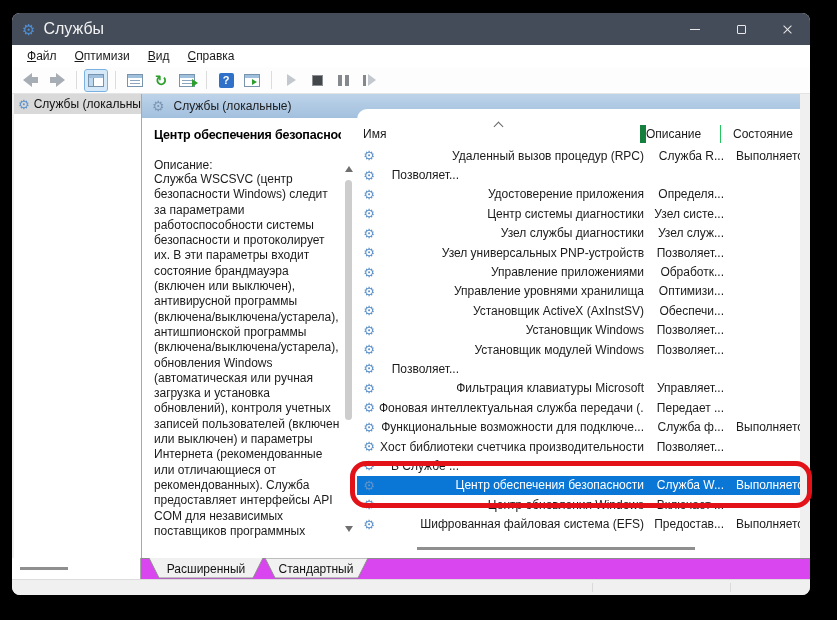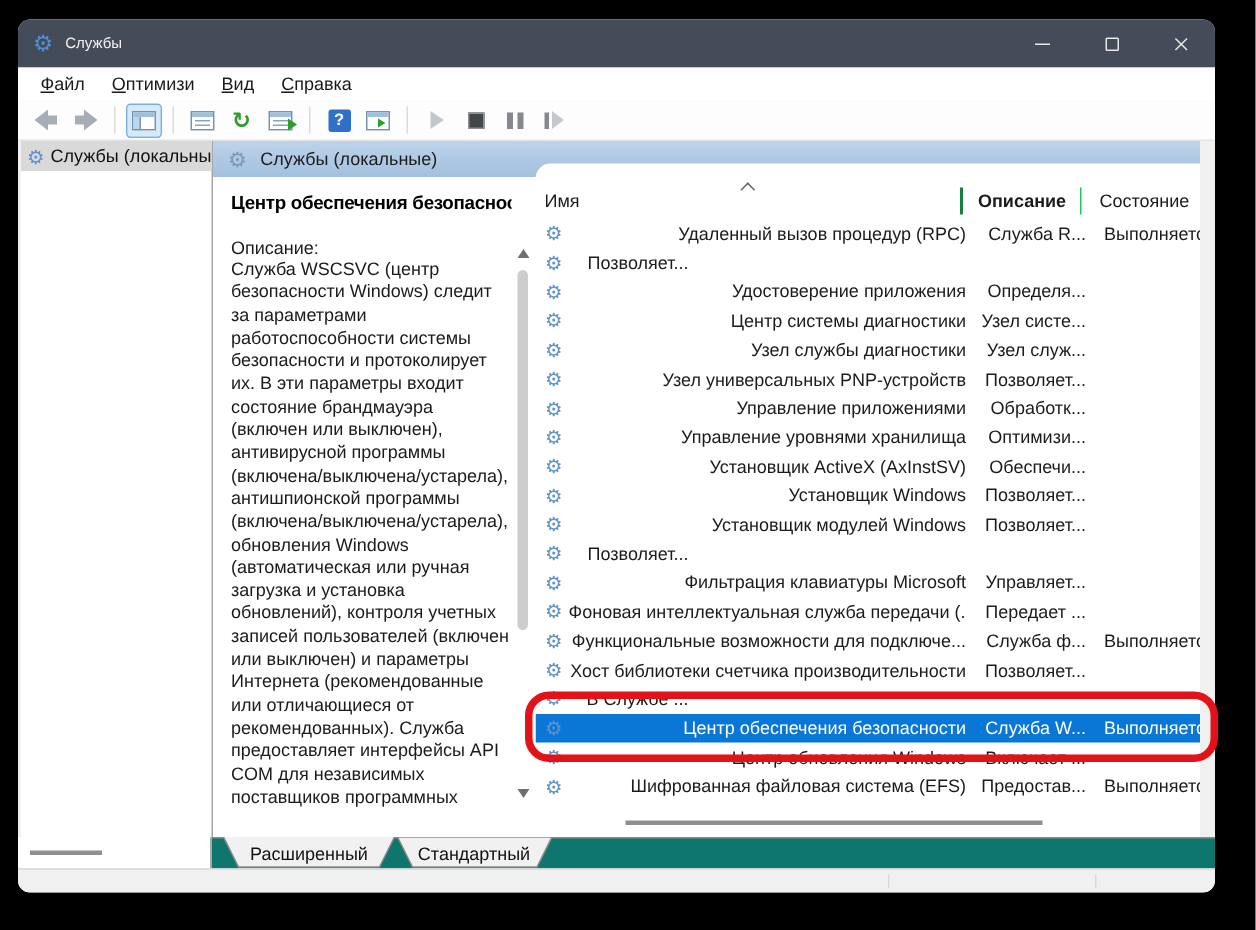--- a/index.html
+++ b/index.html
@@ -14,21 +14,21 @@
     position:absolute; left:12px; top:13px; width:798px; height:582px;
     background:#f0f0f0; border-radius:8px; overflow:hidden;
     display:flex; flex-direction:column;
   }
   
   .titlebar {
     height:32px; background:var(--titlebar,#454c59); color:#f2f2f2;
     display:flex; align-items:center; padding-left:10px; flex:0 0 auto;
   }
   .titlebar .app-icon { color:#4e8fd6; font-size:15px; margin-right:8px; line-height:1; }
-  .titlebar .title { font-size:10px; }
+  .titlebar .title { font-size:16px; }
   .caption-buttons { margin-left:auto; display:flex; height:100%; }
   .cap-btn { width:46px; display:flex; align-items:center; justify-content:center; }
   .glyph-min { width:10px; height:1px; background:#e8e8e8; }
   .glyph-max { width:9px; height:9px; border:1px solid #e8e8e8; border-radius:1px; }
   .glyph-close { position:relative; width:11px; height:11px; }
   .glyph-close::before,.glyph-close::after {
     content:""; position:absolute; left:5px; top:0; width:1px; height:11px; background:#e8e8e8;
   }
   .glyph-close::before { transform:rotate(45deg); }
   .glyph-close::after { transform:rotate(-45deg); }
@@ -97,33 +97,33 @@
   .desc-text { font-size:12px; color:#1b1b1b; line-height:15.3px; width:187px; }
   .desc-scroll { width:16px; flex:0 0 auto; position:relative; }
   .tri-up { position:absolute; left:4px; top:44px; width:0; height:0; border:4px solid transparent; border-bottom:6px solid #6f6f6f; }
   .tri-dn { position:absolute; left:4px; top:408px; width:0; height:0; border:4px solid transparent; border-top:6px solid #6f6f6f; }
   .v-thumb { position:absolute; left:4px; top:62px; width:7px; height:240px; background:#cdcdcd; border-radius:4px; }
   
   .list-pane { flex:1; min-width:0; position:relative; display:flex; flex-direction:column; overflow:hidden;text-align:right; }
   .list-header { height:28px; flex:0 0 auto; display:flex; align-items:flex-end; padding-bottom:3px; position:relative; }
   .hcell { font-size:12px; color:#1a1a1a; height:18px; display:flex; align-items:center; }
   .hcell.name { width:283px; padding-left:6px; }
-  .hcell.desc { width:80px; padding-left:10px; border-left:2px solid #15803d;font-weight:bold; }
+  .hcell.desc { width:80px; border-left:6px solid #15803d; }
   .hcell.state { flex:1; padding-left:12px; border-left:1px solid #22c55e; }
   .sort-caret { position:absolute; left:138px; top:5px; width:7px; height:7px; border-left:1.5px solid #666; border-top:1.5px solid #666; transform:rotate(45deg); }
   .rows { flex:1; }
   .srow { display:flex; height:19.4px; align-items:center; font-size:12px; color:#1b1b1b; }
   .srow .c-icon { width:18px; padding-left:3px; flex:0 0 auto; }
   .srow .c-name { width:265px; flex:0 0 auto; white-space:nowrap; overflow:hidden; }
   .srow .c-desc { width:80px; flex:0 0 auto; padding-left:10px; white-space:nowrap; overflow:hidden; }
   .srow .c-state { flex:1; padding-left:12px; white-space:nowrap; overflow:hidden; min-width:0; }
   .srow.selected { background:var(--accent-blue,#0a77d7); color:#fff; }
   .h-thumb { position:absolute; left:60px; bottom:8px; width:278px; height:3px; background:#8f8f8f; }
   
-  .bottom-row { flex:0 0 21px; display:flex; background:#0f766e; }
+  .bottom-row { flex:0 0 21px; display:flex; background:#d946ef; }
   .tree-foot { width:129px; background:#fff; border-right:1px solid #a8a8a8; position:relative; flex:0 0 auto; }
   .tree-foot .h-thumb2 { position:absolute; left:8px; top:9px; width:48px; height:3px; background:#8f8f8f; }
   .tabs-svg { display:block; }
   
   .statusbar { flex:1; background:#f0f0f0; border-top:1px solid #dcdcdc; position:relative; }
   .sb-sep { position:absolute; top:3px; bottom:3px; width:1px; background:#dadada; }
   .sb-sep.s1 { left:580px; } .sb-sep.s2 { left:718px; }
   
   .annotation {
     position:absolute; left:350px; top:461px; width:462px; height:47px;

